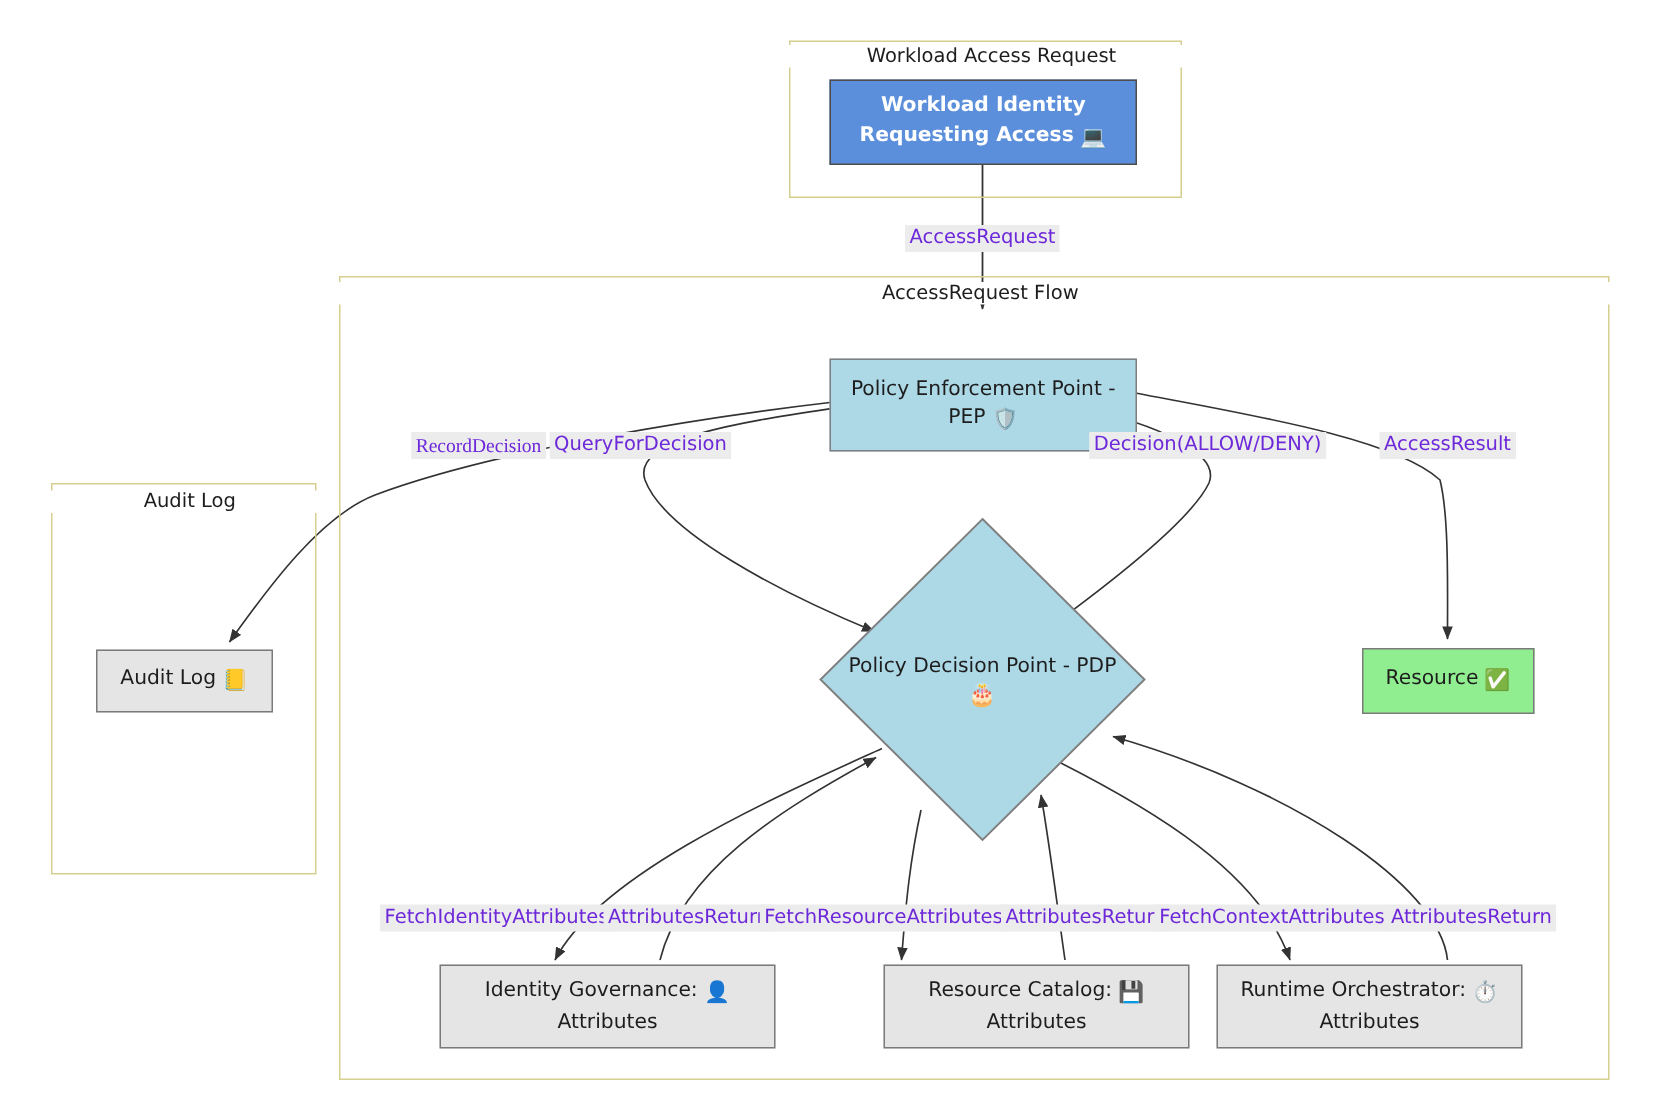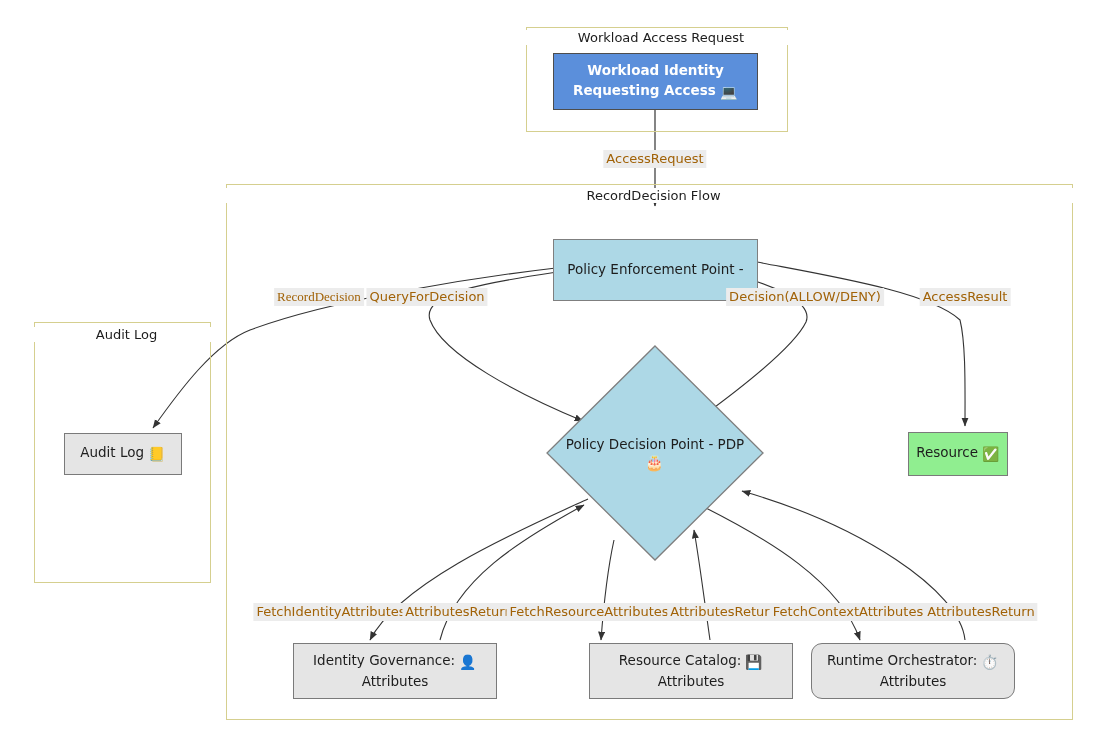--- a/index.html
+++ b/index.html
@@ -101,21 +101,21 @@
     line-height: 1.4;
   }
   .diamond-icon {
     font-size: 15px;
     line-height: 1;
     margin-top: 3px;
   }
   .edge-label {
     position: absolute;
     font-size: 13px;
-    color: #a16207;
+    color: #6d28d9;
     background: #ececec;
     padding: 1px 3px;
     white-space: nowrap;
     transform: translateX(-50%);
     line-height: 1.25;
   }
   .node-line {
     display: block;
   }
   .icon {
@@ -155,75 +155,76 @@
 
     <path d="M700,505 C770,540 840,582 860,640" fill="none" stroke="#333333" stroke-width="1.1" marker-end="url(#arrow)"></path>
 
     <path d="M965,640 C960,590 860,525 742,491" fill="none" stroke="#333333" stroke-width="1.1" marker-end="url(#arrow)"></path>
   </svg>
 
   <div class="cluster" style="left:526px; top:27px; width:262px; height:105px;"></div>
   <div class="cluster-title" style="left:526px; top:30px; width:262px;">Workload Access Request</div>
 
   <div class="cluster" style="left:226px; top:184px; width:847px; height:536px;"></div>
-  <div class="cluster-title" style="left:226px; top:188px; width:847px;">RecordDecision Flow</div>
+  <div class="cluster-title" style="left:226px; top:188px; width:847px;">AccessRequest Flow</div>
 
   <div class="cluster" style="left:34px; top:322px; width:177px; height:261px;"></div>
   <div class="cluster-title" style="left:34px; top:327px; width:177px;">Audit Log</div>
 
   <div class="node node-blue" style="left:553px; top:53px; width:205px; height:57px;">
     <div>
       <span class="node-line">Workload Identity</span>
       <span class="node-line"><span>Requesting Access</span> <span class="icon">💻</span></span>
     </div>
   </div>
 
   <div class="node node-lblue" style="left:553px; top:207px; width:205px; height:62px;">
     <div>
       <span class="node-line">Policy Enforcement Point -</span>
+      <span class="node-line"><span>PEP</span> <span class="icon">🛡️</span></span>
     </div>
   </div>
 
   <div class="diamond-wrap" style="left:545px; top:344px; width:220px; height:218px;">
     <svg class="diamond-shape" viewBox="0 0 220 218" preserveAspectRatio="none">
       <polygon points="110,2 218,109 110,216 2,109" fill="#add8e6" stroke="#7f7f7f" stroke-width="1.3"></polygon>
     </svg>
     <div class="diamond-label">
       <span>Policy Decision Point - PDP</span>
       <span class="diamond-icon">🎂</span>
     </div>
   </div>
 
   <div class="node node-gray" style="left:64px; top:433px; width:118px; height:42px;">
     <div>
       <span class="node-line"><span>Audit Log</span> <span class="icon">📒</span></span>
     </div>
   </div>
 
-  <div class="node node-green" style="left:908px; top:432px; width:100px; height:44px;">
+  <div class="node node-green" style="left:908px; top:432px; width:115px; height:44px;">
     <div>
       <span class="node-line"><span>Resource</span> <span class="icon">✅</span></span>
     </div>
   </div>
 
-  <div class="node node-gray" style="left:293px; top:643px; width:204px; height:56px;">
+  <div class="node node-gray" style="left:293px; top:643px; width:224px; height:56px;">
     <div>
       <span class="node-line"><span>Identity Governance:</span> <span class="icon">👤</span></span>
       <span class="node-line">Attributes</span>
     </div>
   </div>
 
   <div class="node node-gray" style="left:553px; top:643px; width:204px; height:56px;margin-left:36px;">
     <div>
       <span class="node-line"><span>Resource Catalog:</span> <span class="icon">💾</span></span>
       <span class="node-line">Attributes</span>
     </div>
   </div>
 
-  <div class="node node-gray" style="left:811px; top:643px; width:204px; height:56px;border-radius:11px;">
+  <div class="node node-gray" style="left:811px; top:643px; width:204px; height:56px;">
     <div>
       <span class="node-line"><span>Runtime Orchestrator:</span> <span class="icon">⏱️</span></span>
       <span class="node-line">Attributes</span>
     </div>
   </div>
 
   <div class="edge-label" style="left:655px; top:150px;">AccessRequest</div>
 
   <div class="edge-label" style="left:319px; top:288px;font-family:Liberation Serif, serif;">RecordDecision</div>
 

